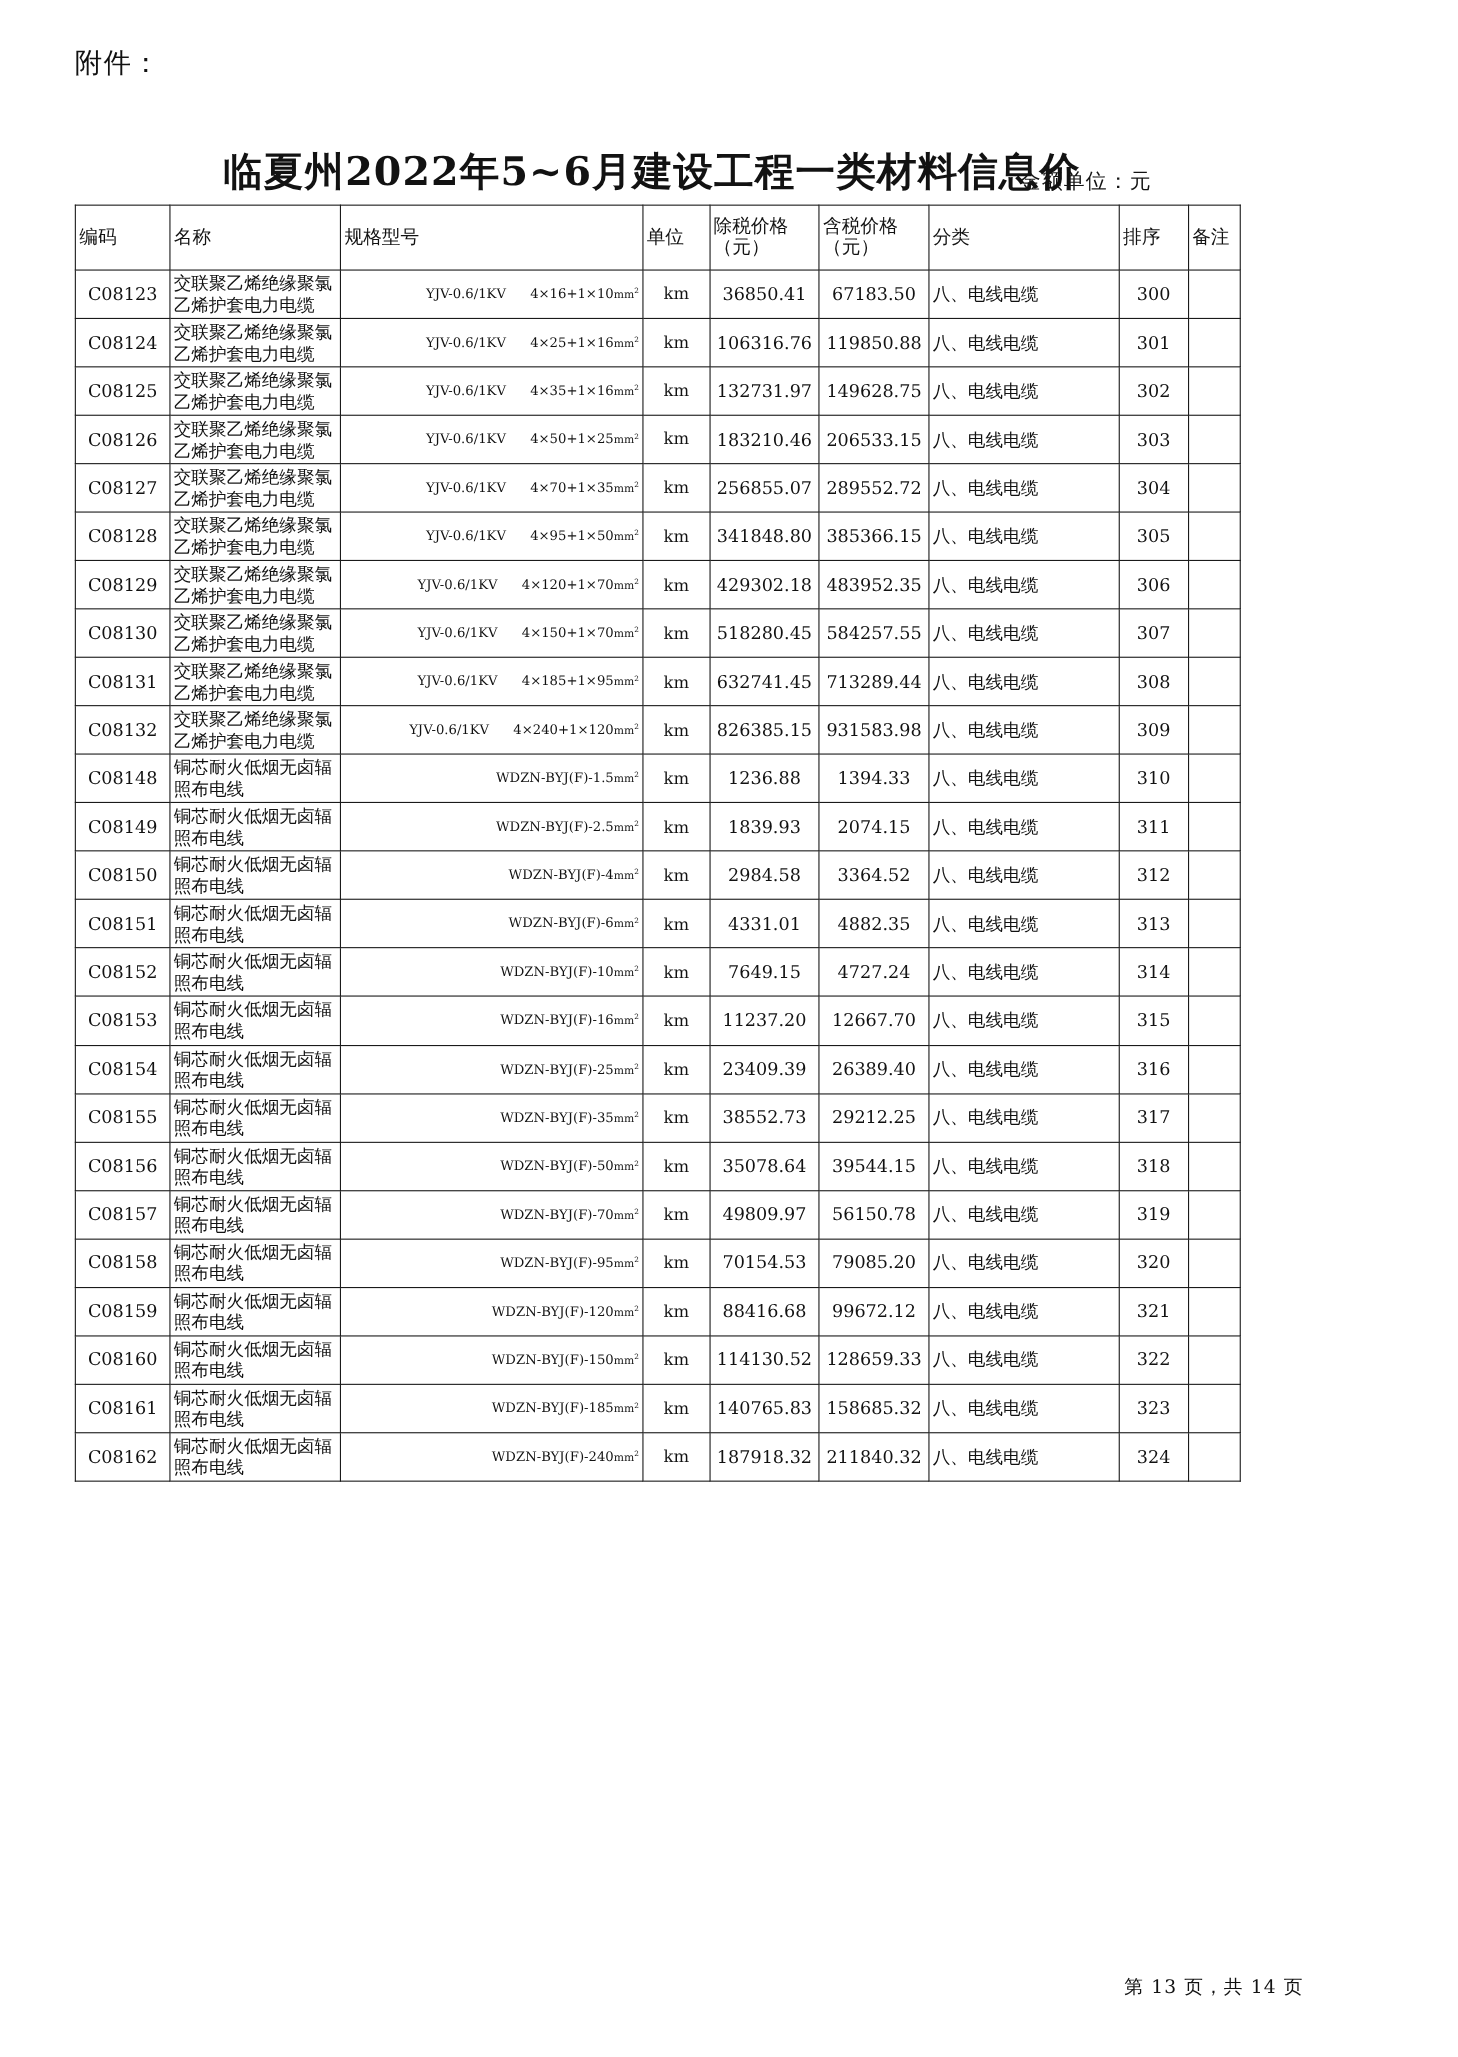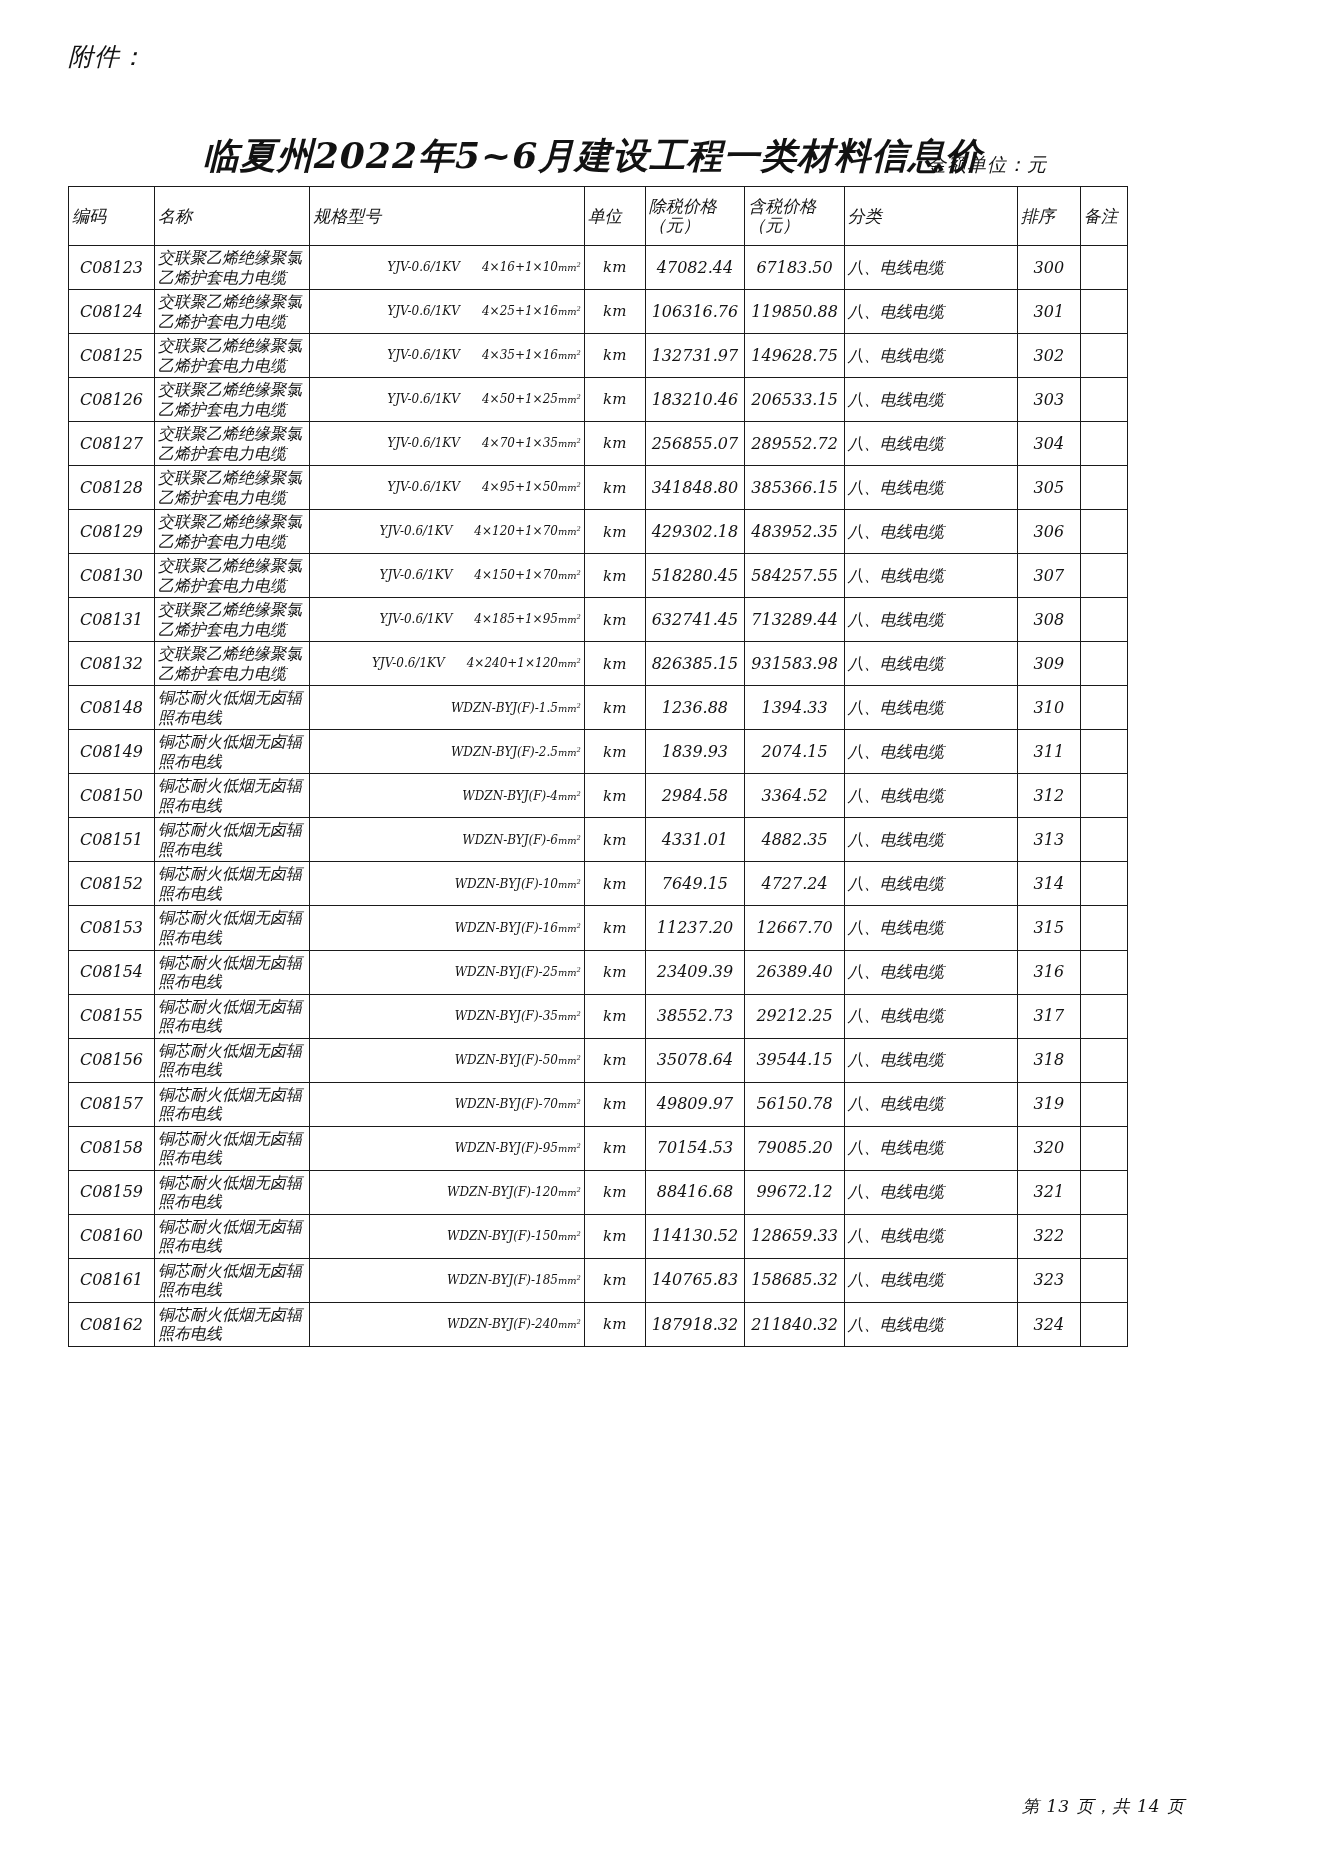--- a/index.html
+++ b/index.html
@@ -14,21 +14,20 @@
     color: #121212;
     position: relative;
     overflow: hidden;
   }
   .page {
     position: relative;
     width: 1185px;
     height: 1870px;
     box-sizing: border-box;
     padding: 0;
-    font-style: italic;
   }
   .attach-label {
     position: absolute;
     left: 68px;
     top: 40px;
     font-size: 25px;
     letter-spacing: 1px;
     font-family: "DejaVu Serif", "Liberation Serif", serif;
   }
   .doc-title {
@@ -137,21 +136,21 @@
         <th>排序</th>
         <th>备注</th>
       </tr>
     </thead>
     <tbody>
         <tr>
           <td class="c-code">C08123</td>
           <td class="c-name">交联聚乙烯绝缘聚氯乙烯护套电力电缆</td>
           <td class="c-spec">YJV-0.6/1KV<span class="spec-gap"></span>4×16+1×10<span class="small-mm">mm<span class="sup">2</span></span></td>
           <td class="c-unit">km</td>
-          <td class="c-price">47082.44</td>
+          <td class="c-price">36850.41</td>
           <td class="c-price">67183.50</td>
           <td class="c-class">八、电线电缆</td>
           <td class="c-order">300</td>
           <td class="c-remark"></td>
         </tr>
         <tr>
           <td class="c-code">C08124</td>
           <td class="c-name">交联聚乙烯绝缘聚氯乙烯护套电力电缆</td>
           <td class="c-spec">YJV-0.6/1KV<span class="spec-gap"></span>4×25+1×16<span class="small-mm">mm<span class="sup">2</span></span></td>
           <td class="c-unit">km</td>

